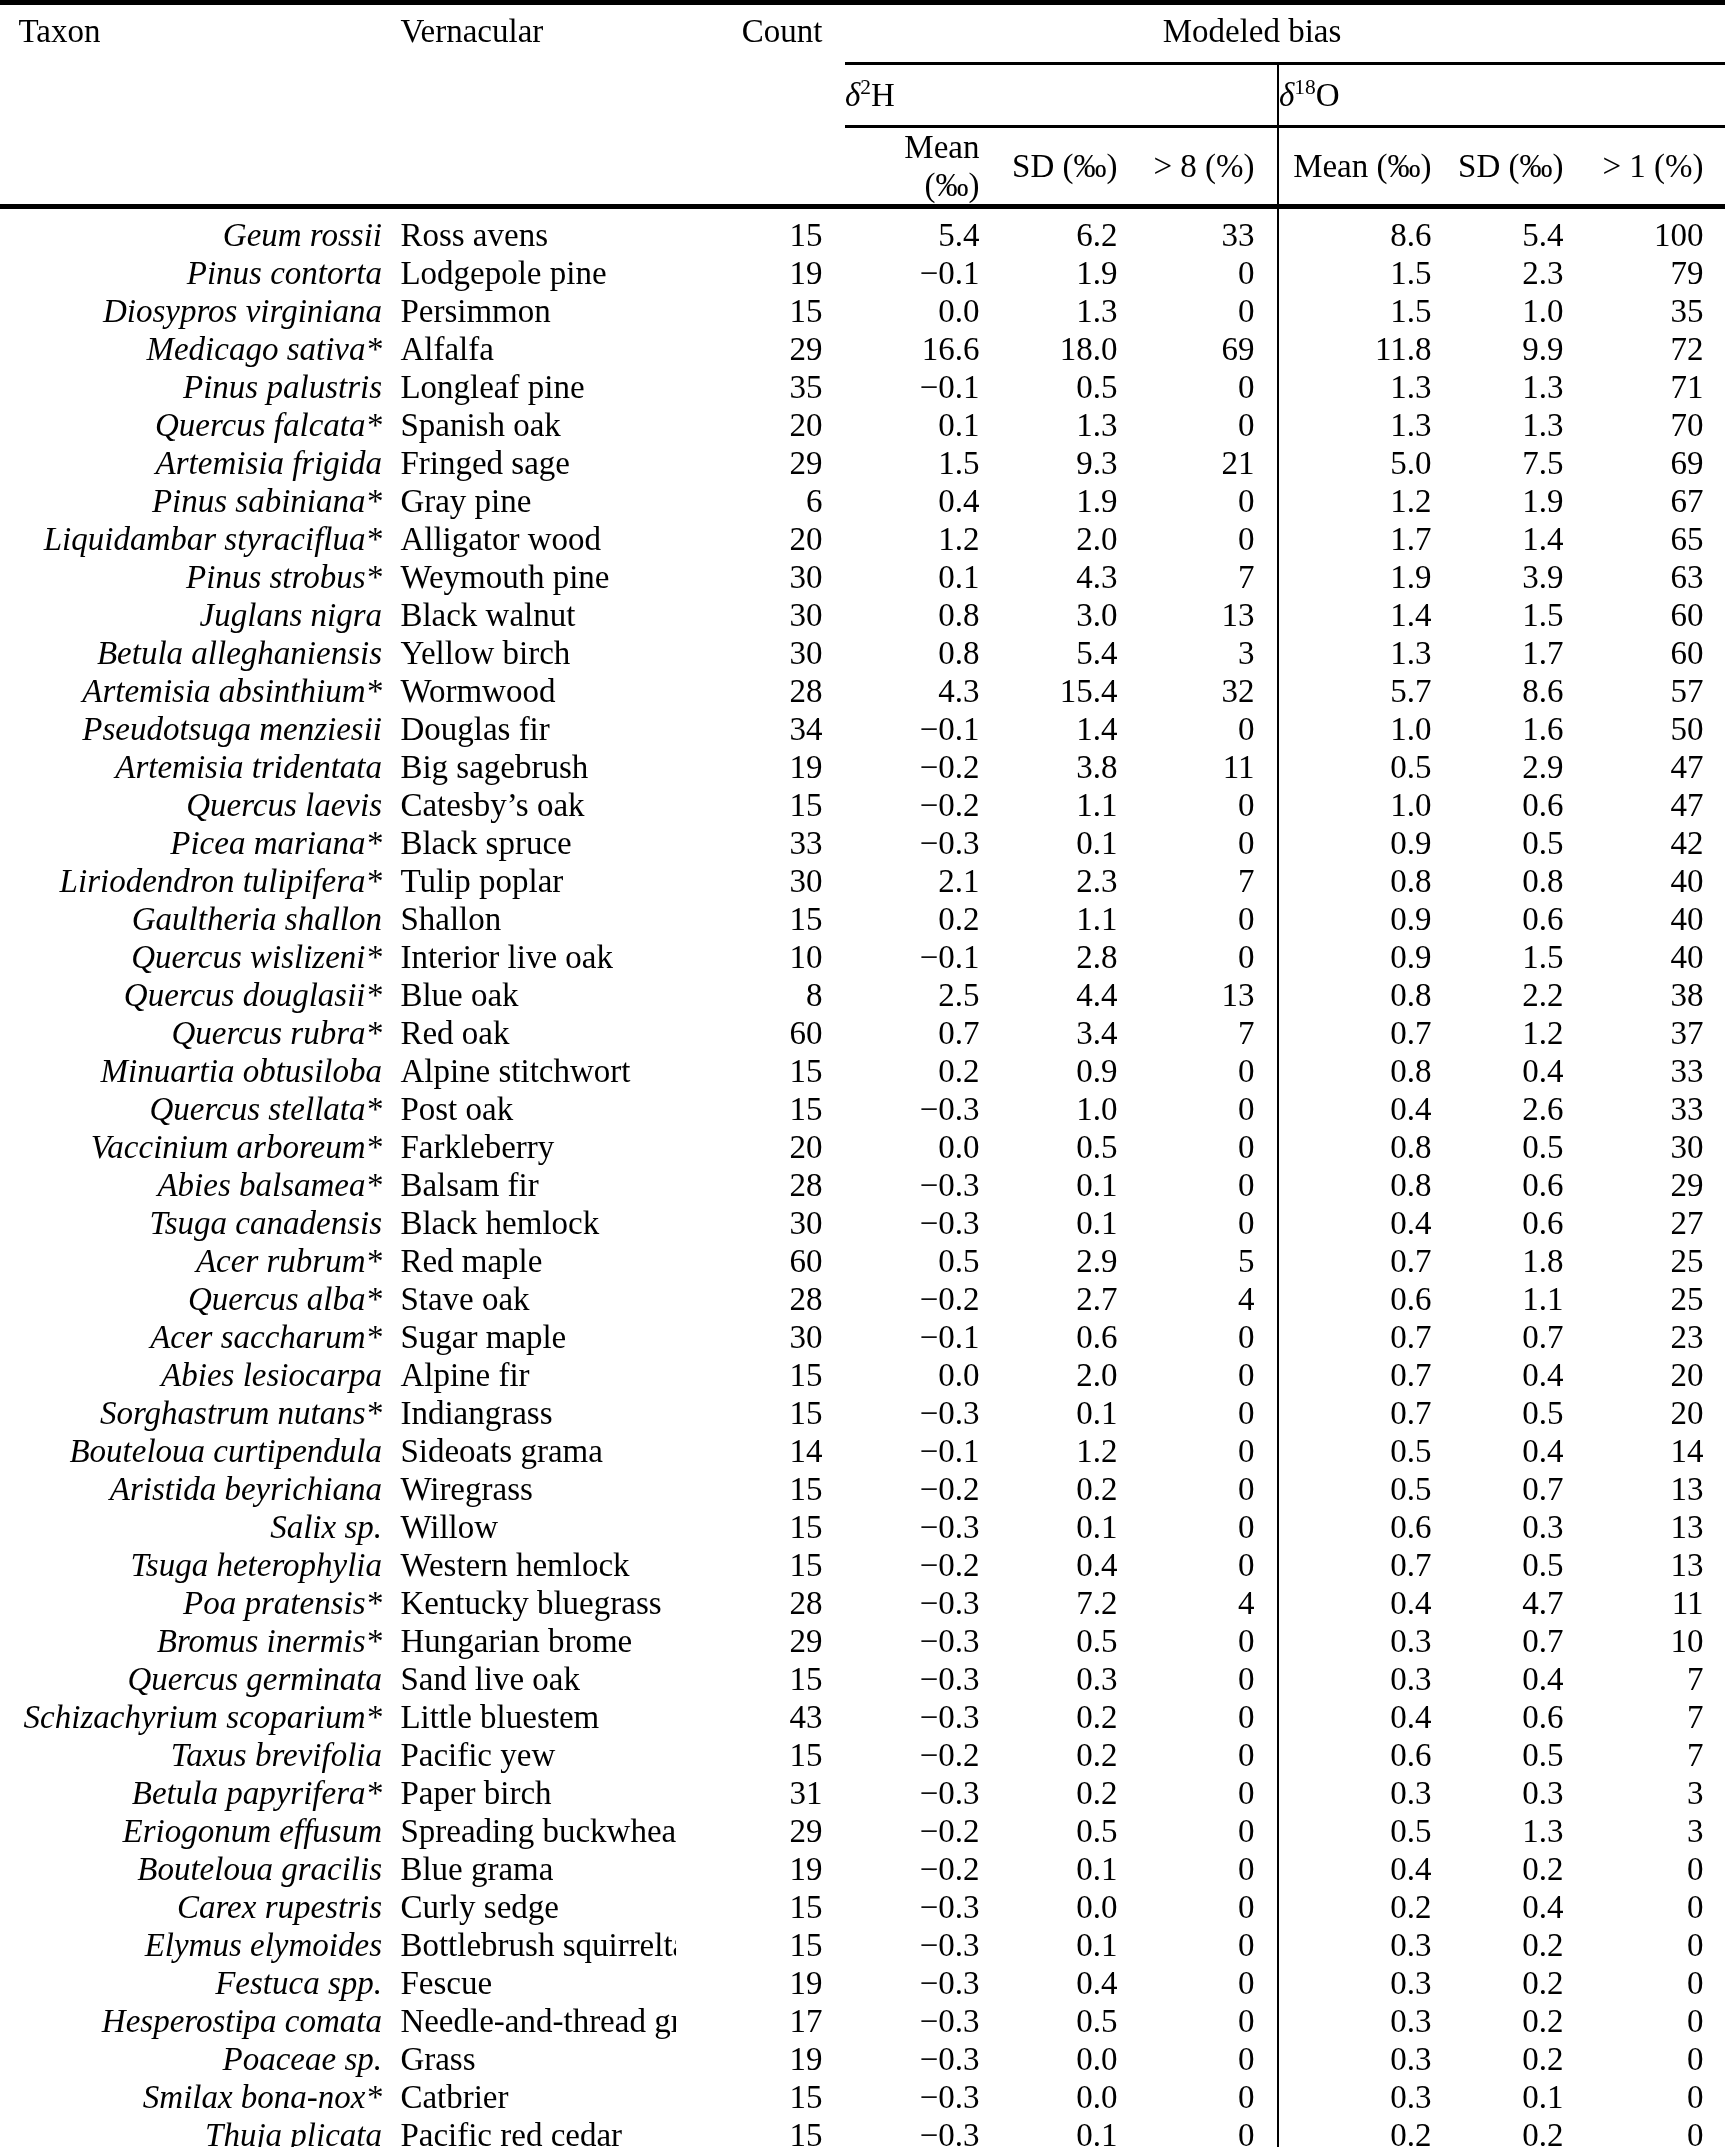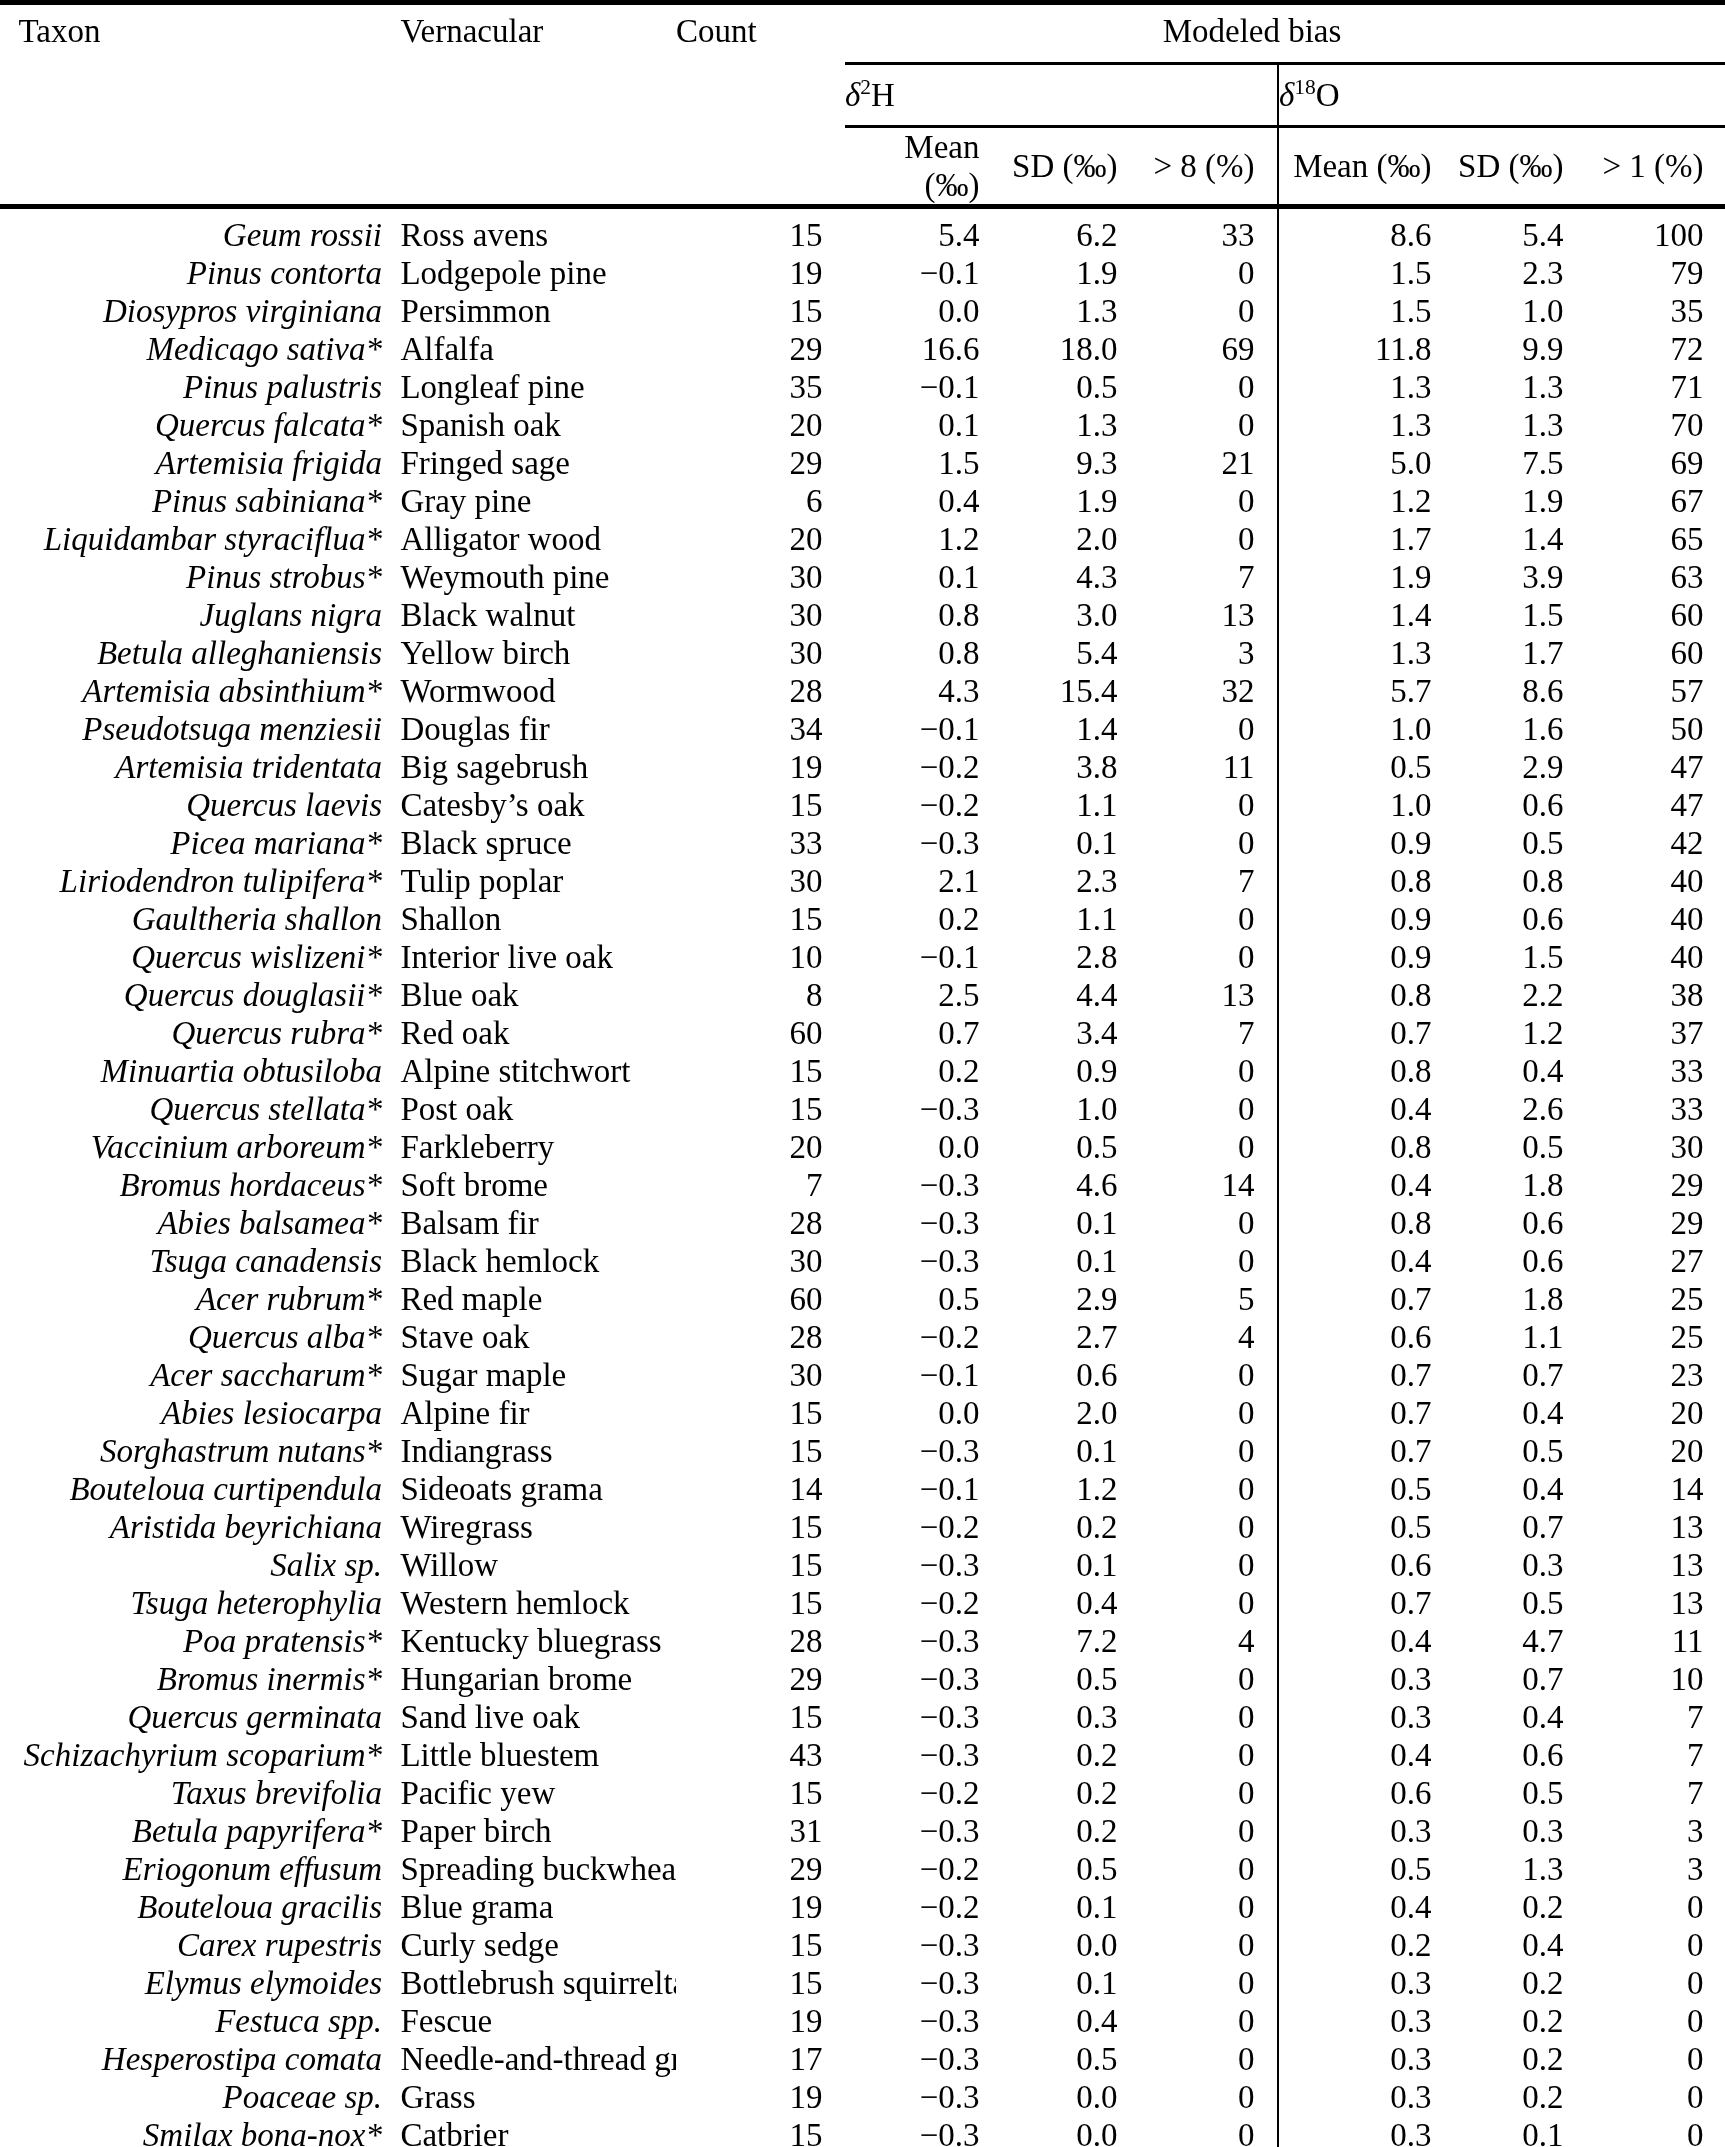--- a/index.html
+++ b/index.html
@@ -33,21 +33,21 @@
   col.w-hmean      { width: 157px; }
   col.w-hsd        { width: 138px; }
   col.w-hgt        { width: 138px; }
   col.w-omean      { width: 176px; }
   col.w-osd        { width: 132px; }
   col.w-ogt        { width: 140px; }
 
   
   tr.head-main th { height: 50px; vertical-align: top; padding-top: 6.7px; }
   th.h-taxon, th.h-vernacular { text-align: left; padding-left: 18.4px; }
-  th.h-count { text-align: left; padding-right: 22.5px; }
+  th.h-count { text-align: right; padding-right: 22.5px; }
   th.h-group {
     text-align: center;
     padding-right: 67px;
     border-bottom: 3.3px solid #000;
   }
   tr.head-iso th { height: 60px; vertical-align: middle; }
   th.h-iso {
     text-align: left;
     border-bottom: 3.3px solid #000;
   }
@@ -385,31 +385,20 @@
         <td class="c-vernacular">Farkleberry</td>
         <td class="c-count">20</td>
         <td class="c-h_mean">0.0</td>
         <td class="c-h_sd">0.5</td>
         <td class="c-h_gt8">0</td>
         <td class="c-o_mean">0.8</td>
         <td class="c-o_sd">0.5</td>
         <td class="c-o_gt1">30</td>
       </tr>
       <tr>
-        <td class="c-taxon">Bromus hordaceus*</td>
-        <td class="c-vernacular">Soft brome</td>
-        <td class="c-count">7</td>
-        <td class="c-h_mean">−0.3</td>
-        <td class="c-h_sd">4.6</td>
-        <td class="c-h_gt8">14</td>
-        <td class="c-o_mean">0.4</td>
-        <td class="c-o_sd">1.8</td>
-        <td class="c-o_gt1">29</td>
-      </tr>
-      <tr>
         <td class="c-taxon">Abies balsamea*</td>
         <td class="c-vernacular">Balsam fir</td>
         <td class="c-count">28</td>
         <td class="c-h_mean">−0.3</td>
         <td class="c-h_sd">0.1</td>
         <td class="c-h_gt8">0</td>
         <td class="c-o_mean">0.8</td>
         <td class="c-o_sd">0.6</td>
         <td class="c-o_gt1">29</td>
       </tr>

